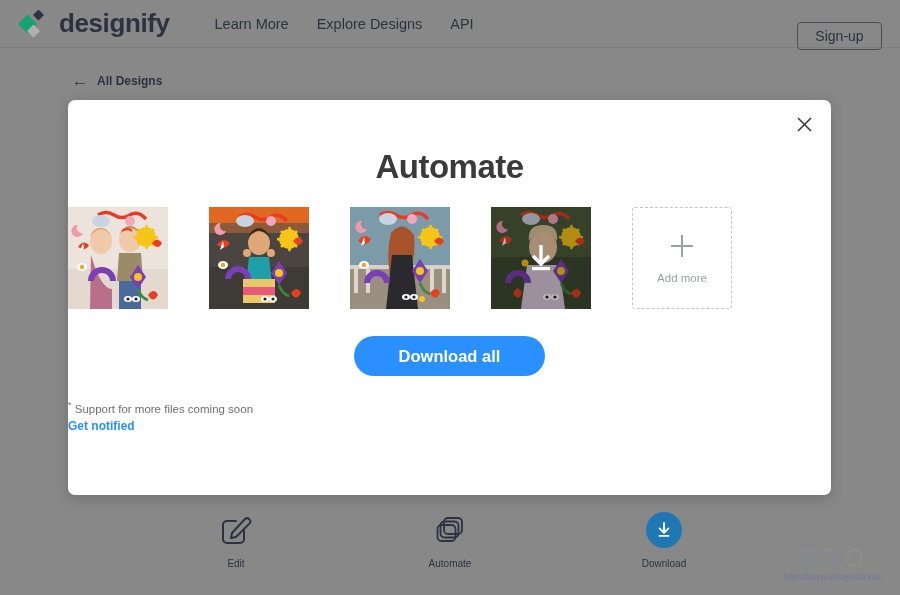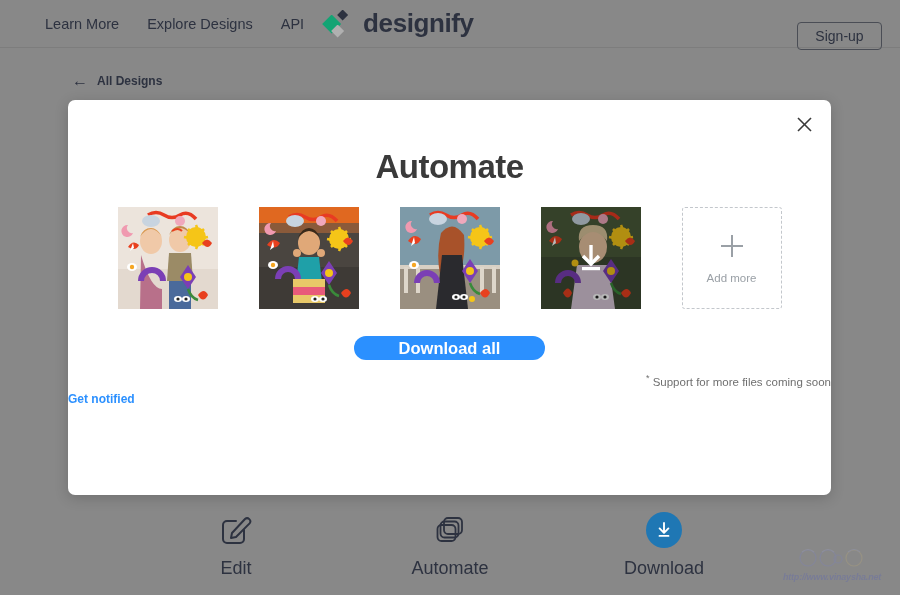--- a/index.html
+++ b/index.html
@@ -75,21 +75,21 @@
     letter-spacing: -0.5px;
   }
   #modal-sub {
     text-align: center; margin-top: 7px;
     font-size: 11.5px; color: #7b7b7b;
   }
   #modal-sub sup { font-size: 9px; }
 
   
   #thumbs {
-    display: flex; justify-content: center; align-items: flex-start;
+    display: flex; align-items: flex-start;
     gap: 41px; margin-top: 21px;
   }
   .thumb {
     width: 100px; height: 102px; position: relative;
     overflow: hidden; cursor: pointer; flex: 0 0 auto;
   }
   .thumb-photo { position: absolute; inset: 0; }
   .dl-overlay {
     position: absolute; inset: 0; background: rgba(0,0,0,0.28);
     display: flex; align-items: center; justify-content: center;
@@ -98,44 +98,44 @@
     width: 100px; height: 102px; border: 1px dashed #c3c7cc;
     border-radius: 3px; display: flex; flex-direction: column;
     align-items: center; justify-content: center; gap: 13px;
     cursor: pointer; flex: 0 0 auto;
   }
   #add-more-label { font-size: 11.5px; color: #9aa0a6; }
 
   
   #download-all {
     display: block; margin: 27px auto 0;
-    width: 191px; height: 24px; border: none; border-radius: 20px;
+    width: 191px; height: 40px; border: none; border-radius: 20px;
     background: #2b90ff; color: #ffffff;
     font-size: 16.5px; font-weight: bold; cursor: pointer;
     font-family: "Liberation Sans", sans-serif;
   }
   #footnote {
-    text-align: right; margin-top: 13px;
+    text-align: left; margin-top: 24px;
     font-size: 11.5px; color: #6f6f6f;
   }
   #footnote sup { font-size: 9px; }
   #get-notified {
     display: block; margin-top: 4px;
     font-size: 12px; font-weight: bold; color: #2b90ff;
     text-decoration: none; cursor: pointer;
   }
 
   
   #toolbar {
     position: absolute; left: 0; top: 512px; width: 900px;
     display: flex; justify-content: center; gap: 118px;
   }
   .tool { display: flex; flex-direction: column; align-items: center;
           gap: 10px; cursor: pointer; width: 96px; }
-  .tool-label { font-size: 18px; color: #2d3240; }
+  .tool-label { font-size: 10px; color: #2d3240; }
   .tool-icon { height: 36px; display: flex; align-items: center; justify-content: center; }
   #dl-circle {
     width: 36px; height: 36px; border-radius: 50%; background: #1f77b4;
     display: flex; align-items: center; justify-content: center;
   }
 
   
   #watermark {
     position: absolute; right: 8px; bottom: 8px;
     width: 120px; height: 46px; opacity: 0.30;
@@ -144,33 +144,33 @@
   }
   #wm-text {
     font-size: 9px; color: #5560b8; font-style: italic;
     font-weight: bold; letter-spacing: -0.2px;
   }
 </style>
 </head>
 <body>
 
 <div id="topbar">
-  <div id="nav-links">
-    <span class="nav-link">Learn More</span>
-    <span class="nav-link">Explore Designs</span>
-    <span class="nav-link">API</span>
-  </div>
-
   <div id="brand">
     <div id="logo-mark">
       <span class="dia dia-main"></span>
       <span class="dia dia-top"></span>
       <span class="dia dia-bot"></span>
     </div>
     <span id="brand-name">designify</span>
+  </div>
+
+  <div id="nav-links">
+    <span class="nav-link">Learn More</span>
+    <span class="nav-link">Explore Designs</span>
+    <span class="nav-link">API</span>
   </div>
 
   <button id="signup-btn">Sign-up</button>
 </div>
 
 <div id="back-link">
   <span id="back-arrow">←</span>
   <span id="back-label">All Designs</span>
 </div>
 

